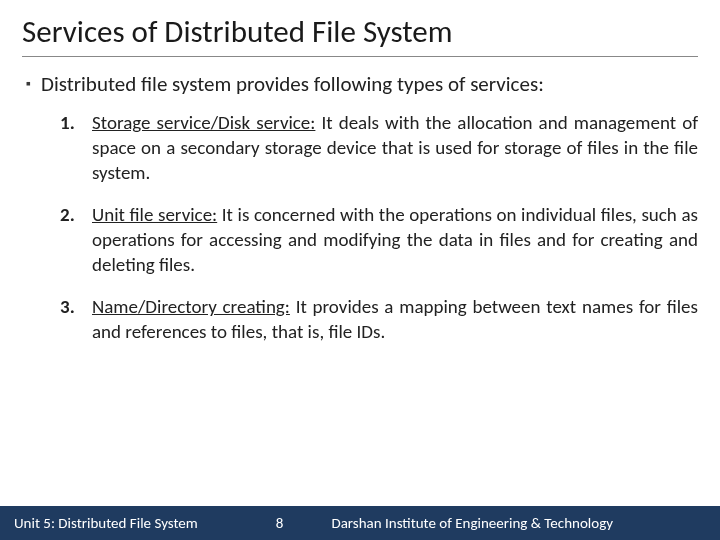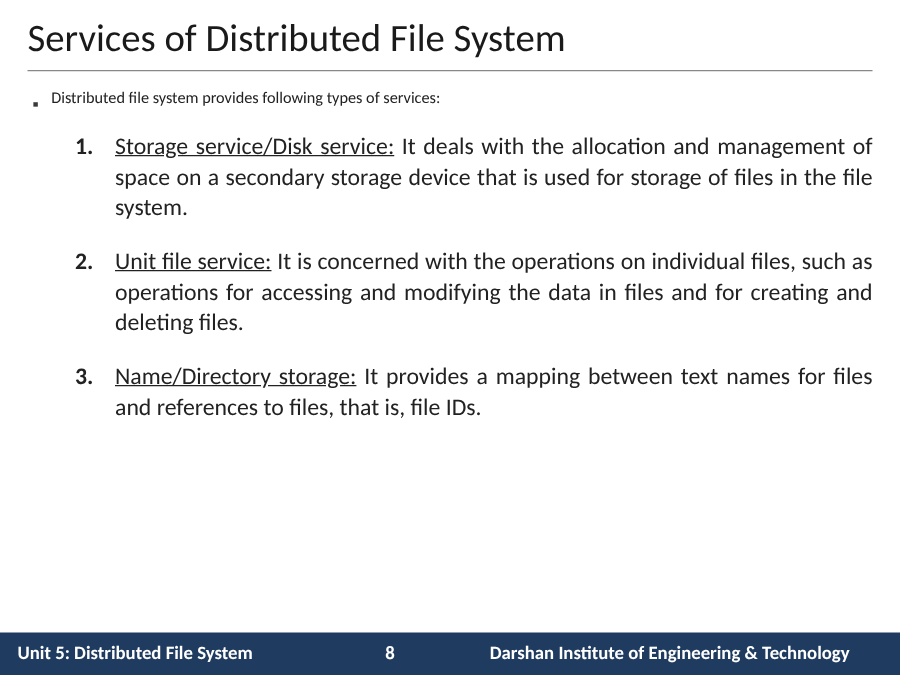--- a/index.html
+++ b/index.html
@@ -32,21 +32,21 @@
     margin-bottom: 14px;
     padding-left: 4px;
   }
   .bullet-marker {
     font-size: 14px;
     color: #3a3a3a;
     margin-right: 10px;
     margin-top: 4px;
   }
   .bullet-text {
-    font-size: 13px;
+    font-size: 21px;
     color: #222;
     line-height: 1.25;
   }
   .ol {
     padding-left: 38px;
   }
   .item {
     display: flex;
     align-items: flex-start;
     margin-bottom: 18px;
@@ -73,23 +73,22 @@
     position: absolute;
     left: 0;
     bottom: 0;
     width: 100%;
     background: #1f3b60;
     color: #fff;
     display: flex;
     align-items: center;
     height: 34px;
     font-size: 15px;
-    font-weight: 700;
+    font-weight: 400;
     padding: 0 14px;
-    gap: 28px;
   }
   .footer-left { flex: 0 0 auto; }
   .footer-center {
     flex: 0 0 auto;
     margin-left: 78px;
     margin-right: 48px;
   }
   .footer-right { flex: 1 1 auto; }
 </style>
 </head>
@@ -116,21 +115,21 @@
     <div class="item">
       <span class="num">2.</span>
       <span class="item-body">
         <span class="item-head">Unit file service:</span><span> It is concerned with the operations on individual files, such as operations for accessing and modifying the data in files and for creating and deleting files.</span>
       </span>
     </div>
 
     <div class="item">
       <span class="num">3.</span>
       <span class="item-body">
-        <span class="item-head">Name/Directory storage:</span><span> It provides a mapping between text names for files and references to files, that is, file IDs.</span>
+        <span class="item-head">Name/Directory creating:</span><span> It provides a mapping between text names for files and references to files, that is, file IDs.</span>
       </span>
     </div>
 
   </div>
 
   <div class="footer">
     <span class="footer-left">Unit 5: Distributed File System</span>
     <span class="footer-center">8</span>
     <span class="footer-right">Darshan Institute of Engineering &amp; Technology</span>
   </div>

